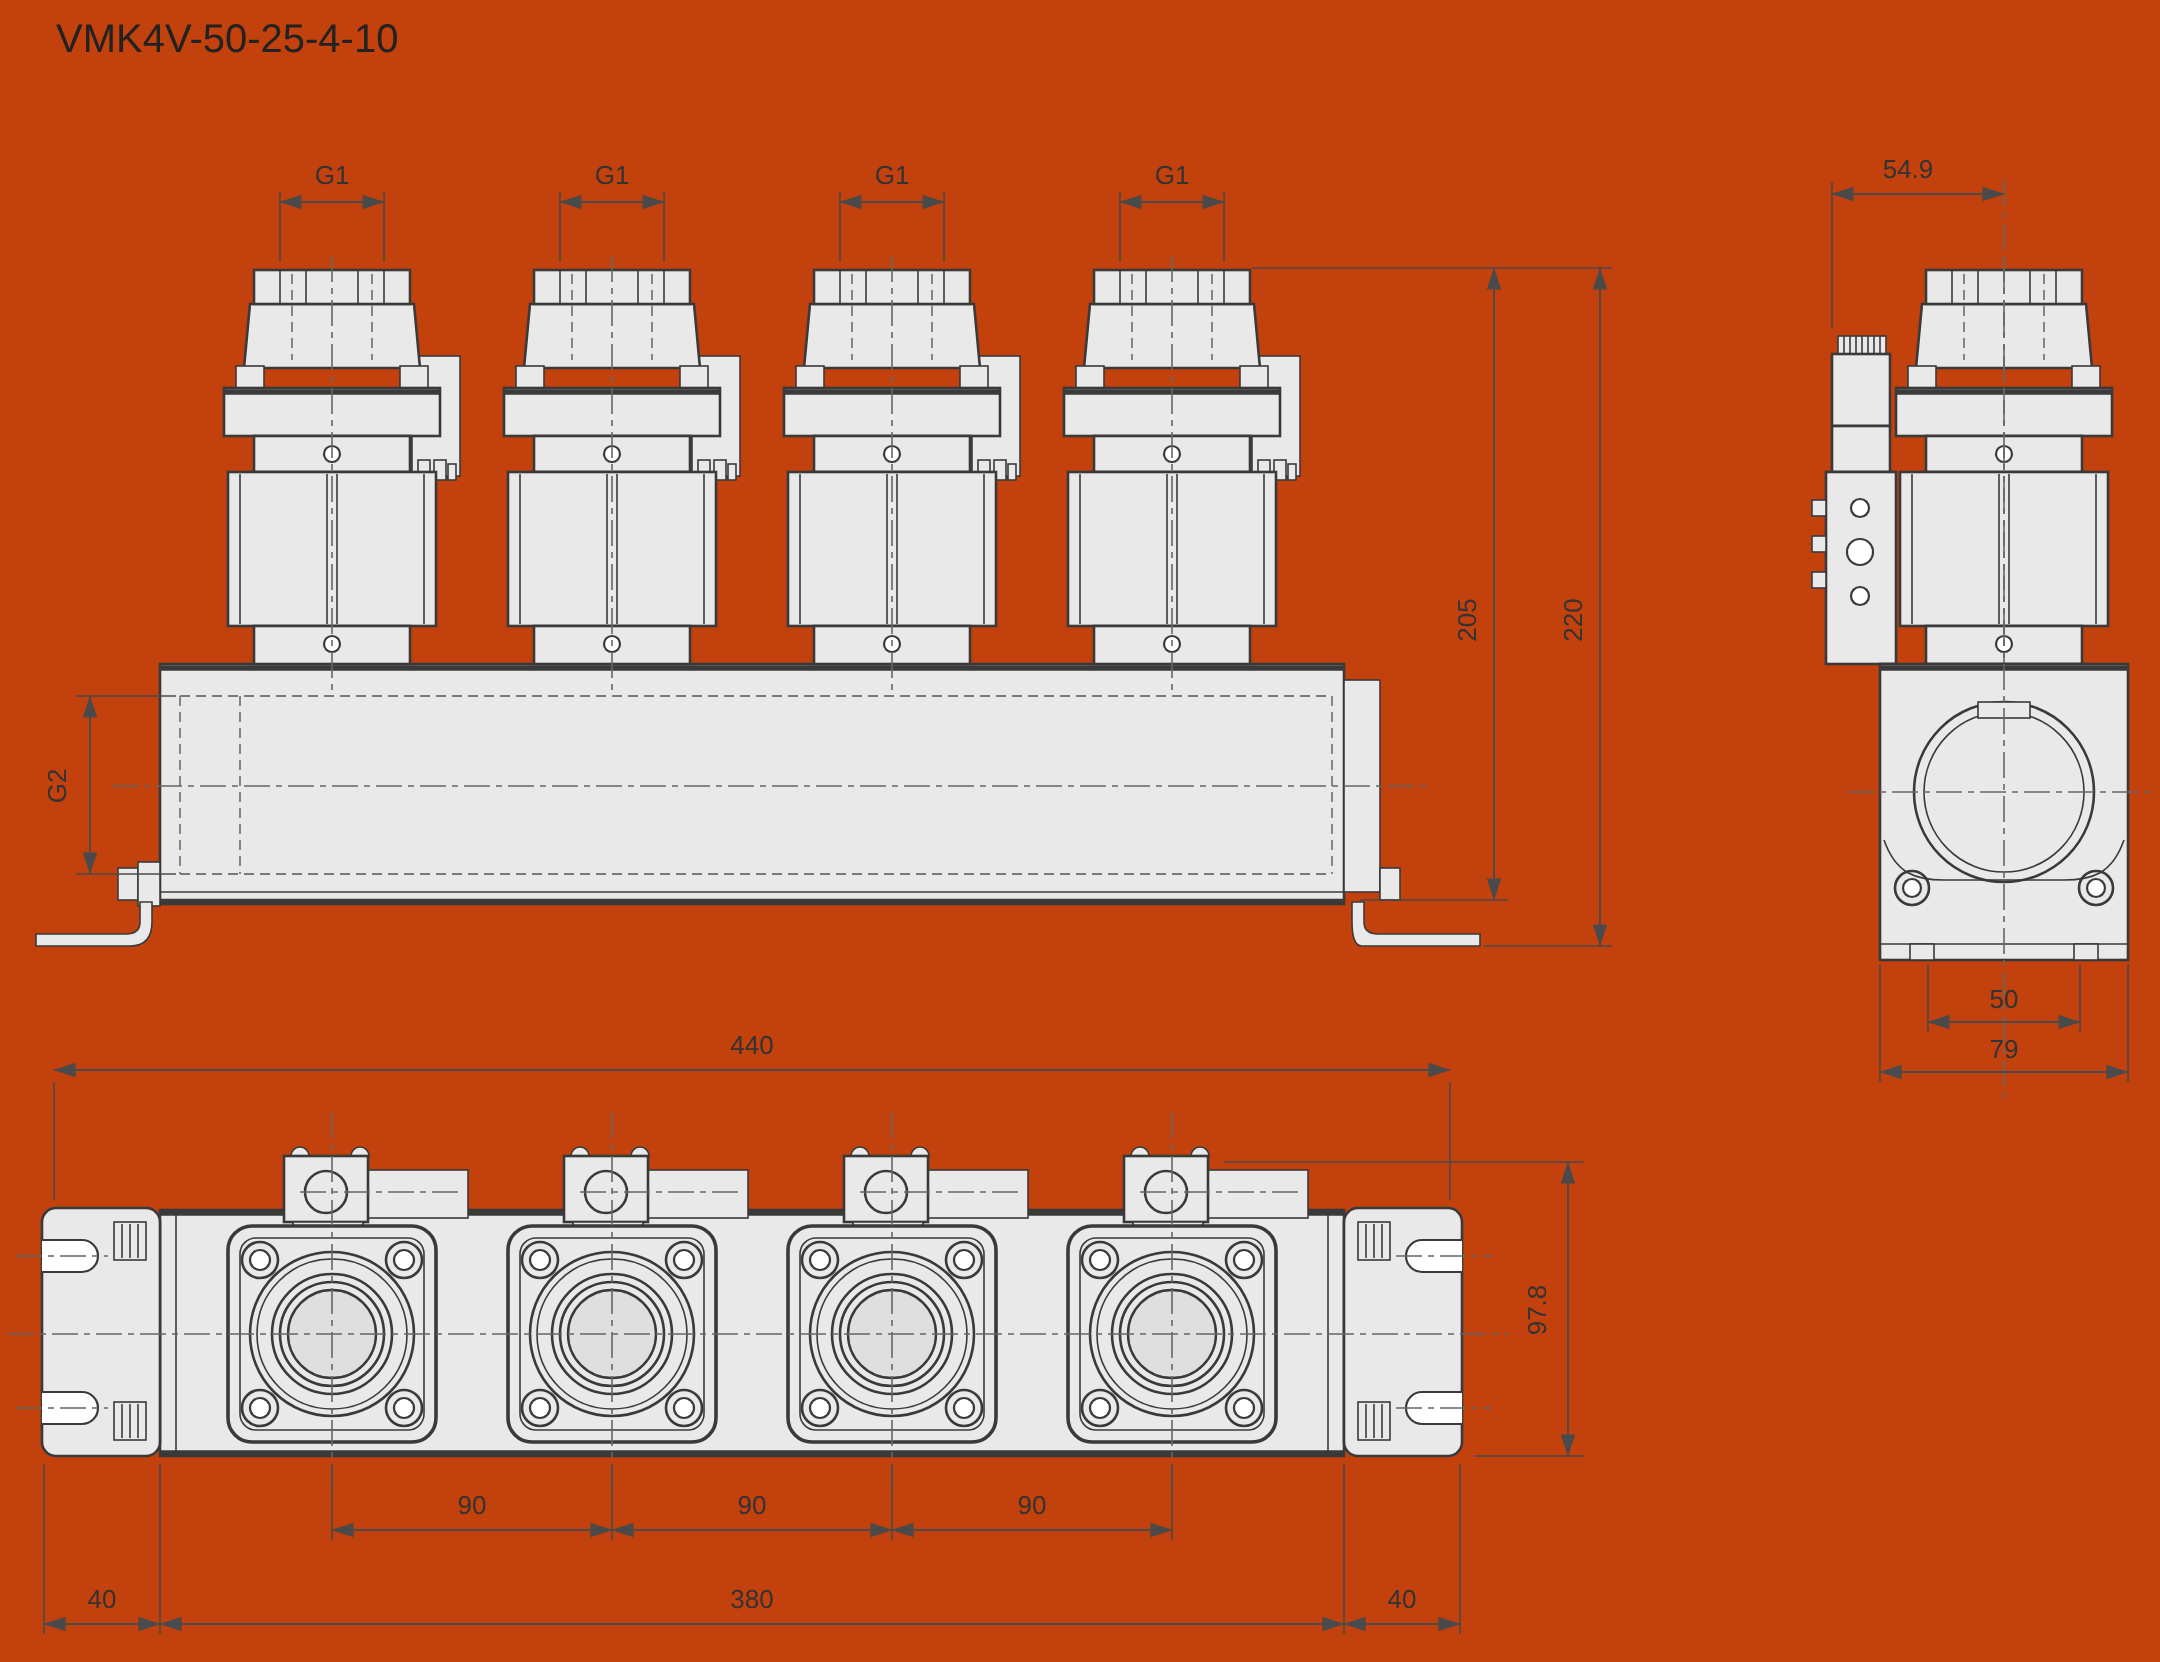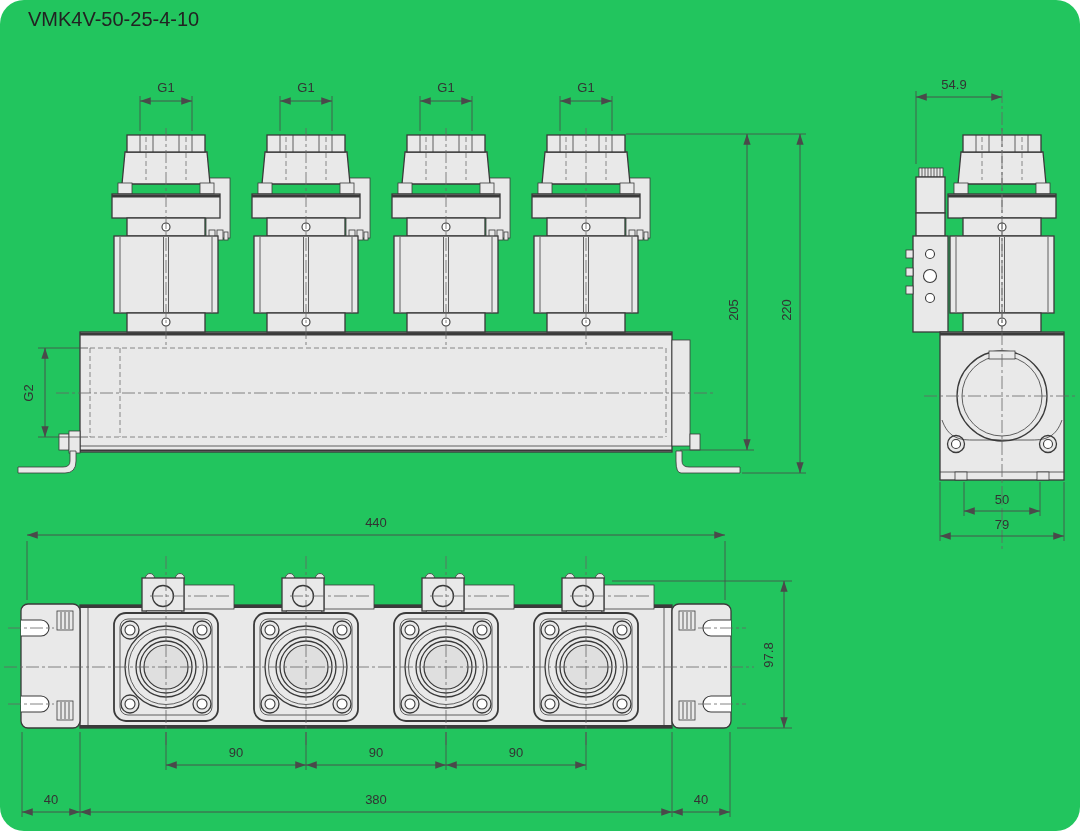--- a/index.html
+++ b/index.html
@@ -1,16 +1,16 @@
 <!DOCTYPE html>
 <html><head>
 <meta charset="utf-8">
 <style>
   html,body{margin:0;padding:0;background:#ffffff;}
-  .stage{width:1080px;height:831px;position:relative;background:#22c55e;overflow:hidden;border-radius:24px;}
+  .stage{width:1080px;height:831px;position:relative;background:#c2410c;overflow:hidden;}
   svg{display:block;}
   .title-txt{font:20px "Liberation Sans",sans-serif;fill:#222;}
   .part{fill:#e9e9e9;stroke:#3a3a3a;stroke-width:1.3;stroke-linejoin:miter;}
   .partd{fill:#dfdfdf;stroke:#3a3a3a;stroke-width:1.2;}
   .outline{fill:none;stroke:#3a3a3a;stroke-width:1.3;}
   .thin{stroke-width:0.8;}
   .thick{stroke-width:2.8;}
   .hole{fill:#ffffff;stroke:#3a3a3a;stroke-width:1.1;}
   .dash{fill:none;stroke:#7a7a7a;stroke-width:0.9;stroke-dasharray:5 3;}
   .cl{fill:none;stroke:#666;stroke-width:0.8;stroke-dasharray:13 3 3 3;}

